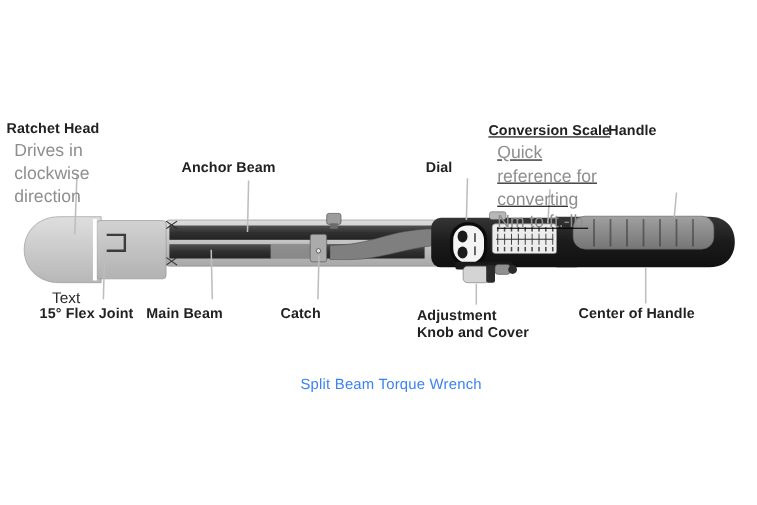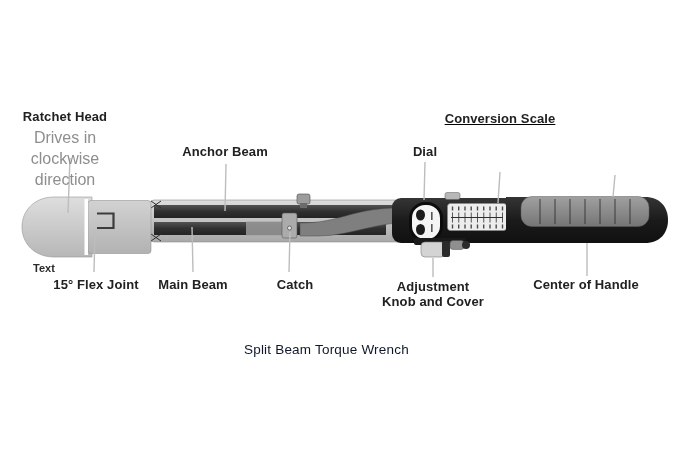--- a/index.html
+++ b/index.html
@@ -1,25 +1,25 @@
 <!DOCTYPE html>
 <html><head>
 <meta charset="utf-8">
 <style>
   html,body{margin:0;padding:0;background:#fff;}
   #canvas{
     position:relative;width:688px;height:459px;background:#ffffff;overflow:hidden;
     font-family:"Liberation Sans","DejaVu Sans",sans-serif;
   }
   svg{position:absolute;left:0;top:0;}
-  .callout{position:absolute;text-align:center;}
+  .callout{position:absolute;text-align:left;}
   .callout .t{font-weight:700;font-size:13px;line-height:1.15;color:#212121;letter-spacing:.1px;}
   .callout .d{font-size:16px;line-height:1.3;color:#8e8e8e;margin:3px auto 0 auto;}
-  .note{position:absolute;font-weight:700;font-size:11px;color:#2b2b2b;text-align:left;}
-  .caption{position:absolute;font-size:13.5px;color:#0f172a;text-align:left;letter-spacing:.2px;}
+  .note{position:absolute;font-weight:400;font-size:14px;color:#2b2b2b;text-align:right;}
+  .caption{position:absolute;font-size:13.5px;color:#3b82f6;text-align:right;letter-spacing:.2px;}
 </style>
 </head>
 <body>
 
 <div id="canvas">
 
   <svg width="688" height="459" viewBox="0 0 688 459">
     <defs>
       <linearGradient id="gHead" x1="0" y1="0" x2="0" y2="1">
         <stop offset="0" stop-color="#dedede"></stop>
@@ -174,23 +174,25 @@
   <div class="callout" style="left:165px;top:145px;width:120px;">
     <div class="t">Anchor Beam</div>
   </div>
 
   <div class="callout" style="left:387px;top:145px;width:76px;">
     <div class="t">Dial</div>
   </div>
 
   <div class="callout" style="left:444px;top:112px;width:112px;text-decoration:underline;">
     <div class="t">Conversion Scale</div>
+    <div class="d" style="width:96px;">Quick reference for converting Nm to ft.-lb.</div>
   </div>
 
   <div class="callout" style="left:553px;top:112px;width:120px;">
+    <div class="t">Handle</div>
   </div>
 
   <div class="note" style="left:33px;top:262px;width:40px;">Text</div>
 
   <div class="callout" style="left:36px;top:278px;width:120px;">
     <div class="t">15° Flex Joint</div>
   </div>
 
   <div class="callout" style="left:133px;top:278px;width:120px;">
     <div class="t">Main Beam</div>

